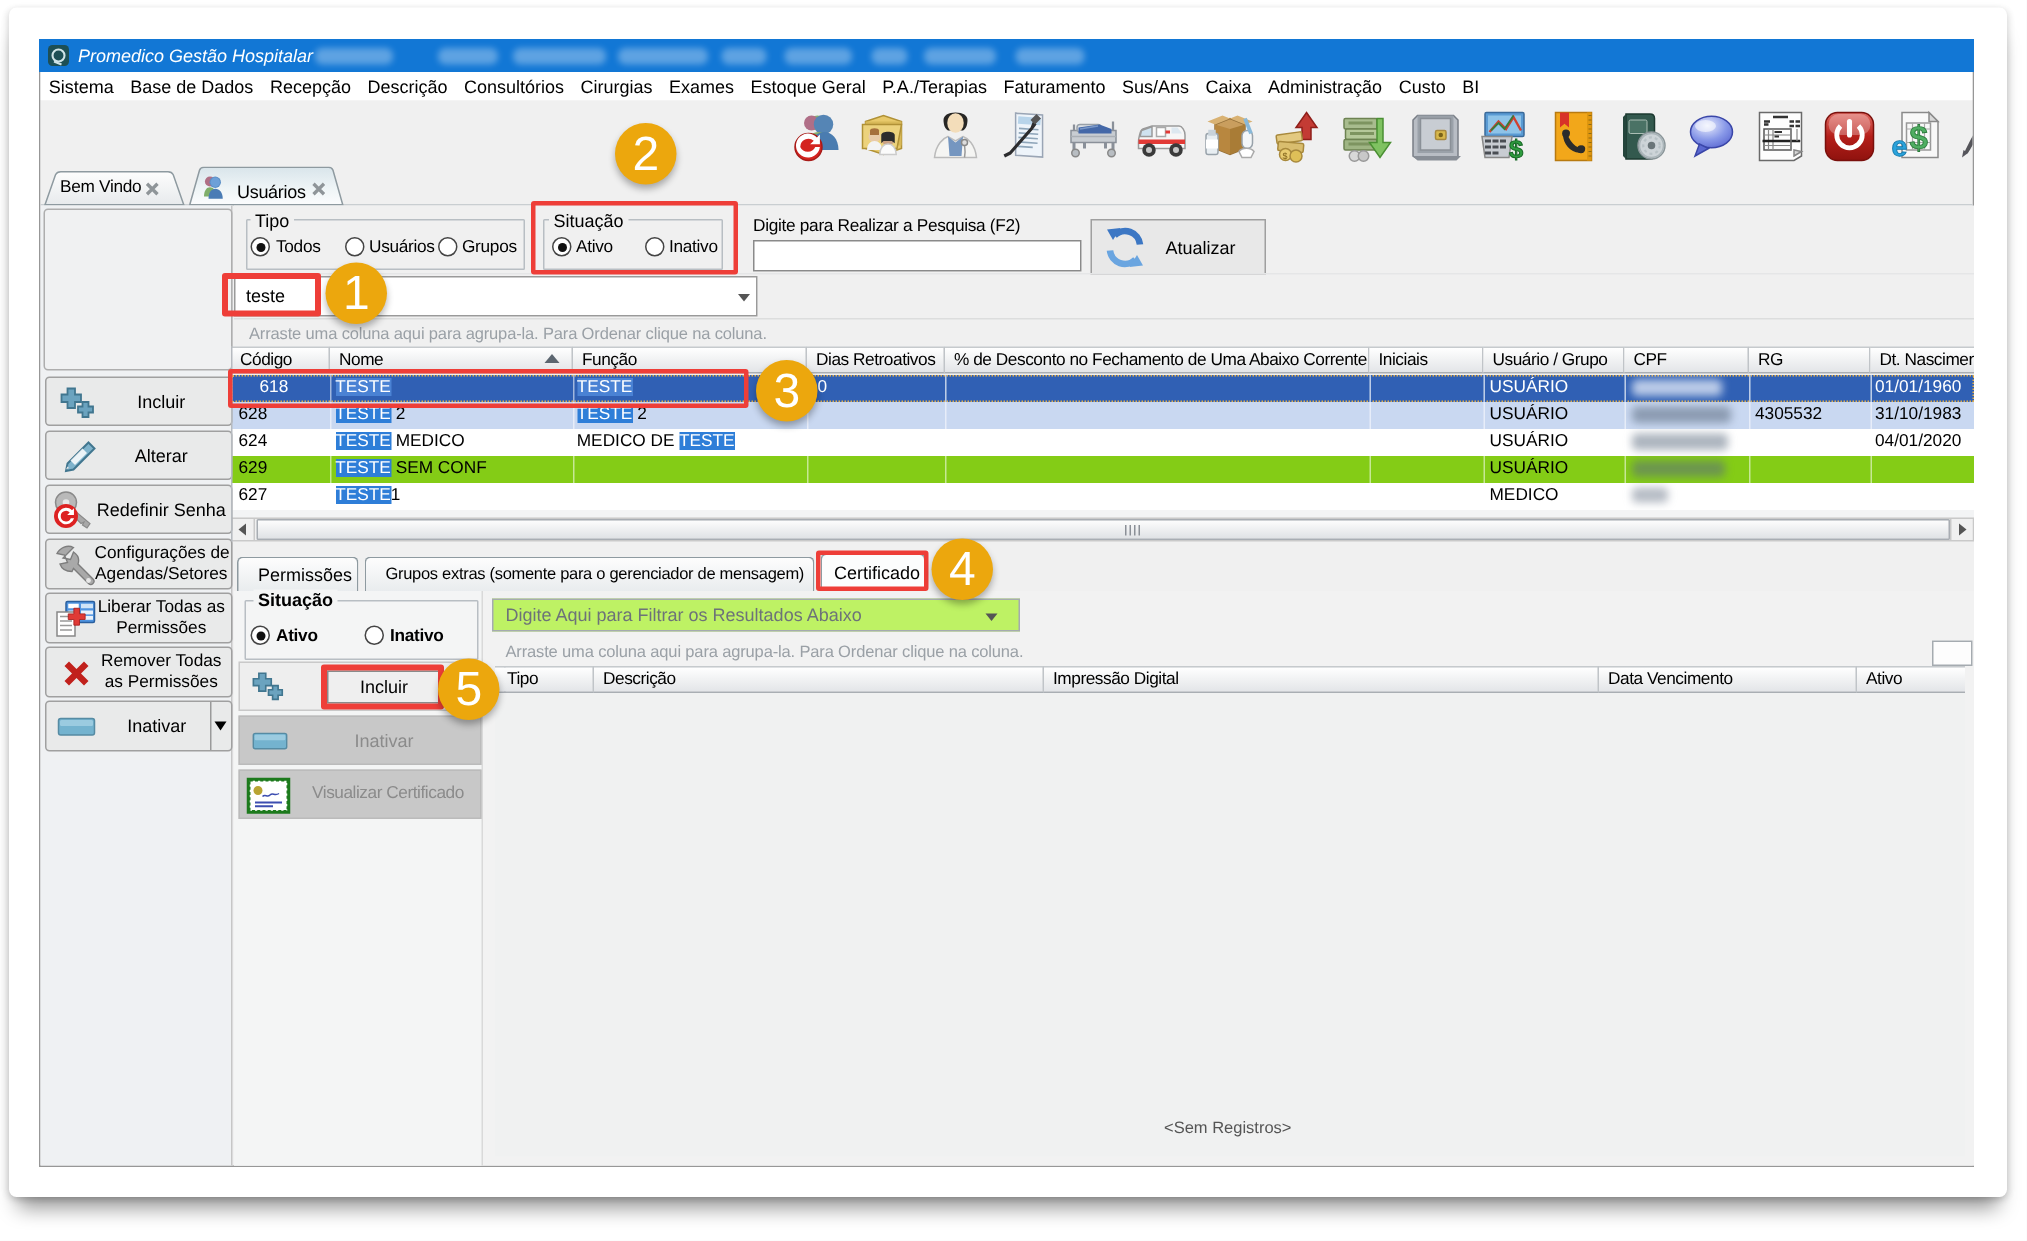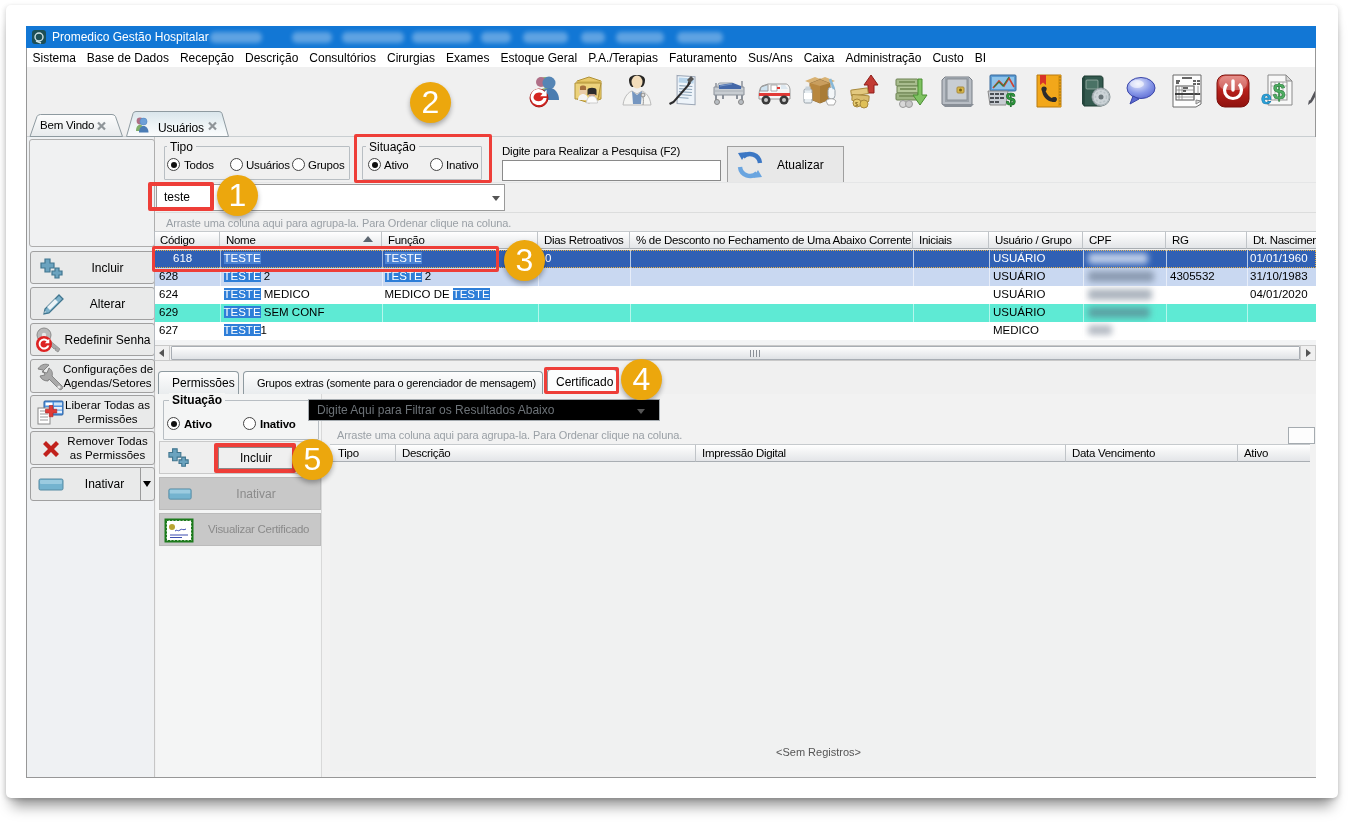--- a/index.html
+++ b/index.html
@@ -37,21 +37,21 @@
 </head>
 <body>
 <div id="card"></div>
 <div id="win"></div>
 <div id="titlebar">
   <svg class="abs" style="left:6px;top:3px" width="16" height="16" viewBox="0 0 16 16">
       <rect x="0" y="1" width="14" height="14" rx="3" fill="#1d4f55"></rect>
       <circle cx="7" cy="8" r="4" fill="none" stroke="#cfe3e6" stroke-width="1.4"></circle>
       <path d="M4 12 l5 2" stroke="#cfe3e6" stroke-width="1.4" fill="none"></path>
     </svg>
-  <div class="abs" style="left:26px;top:4px;color:#fff;font-size:12px;">Promedico Gestão Hospitalar</div>
+  <div class="abs" style="left:26px;top:4px;color:#fff;font-size:12px;font-style:italic;">Promedico Gestão Hospitalar</div>
   <div class="blob" style="top:6px;left:184px;width:52px"></div>
   <div class="blob" style="top:6px;left:266px;width:40px"></div>
   <div class="blob" style="top:6px;left:316px;width:62px"></div>
   <div class="blob" style="top:6px;left:386px;width:60px"></div>
   <div class="blob" style="top:6px;left:455px;width:30px"></div>
   <div class="blob" style="top:6px;left:497px;width:45px"></div>
   <div class="blob" style="top:6px;left:555px;width:24px"></div>
   <div class="blob" style="top:6px;left:590px;width:48px"></div>
   <div class="blob" style="top:6px;left:651px;width:46px"></div>
 </div>
@@ -398,21 +398,21 @@
   <div class="cell" style="left:1096px">31/10/1983</div>
 </div>
 <div class="row" style="top:286px;background:#fff">
   <div class="cell" style="left:5px">624</div>
   <div class="cell" style="left:69.5px"><span class="hl">TESTE</span> MEDICO</div>
   <div class="cell" style="left:230.5px">MEDICO DE <span class="hl">TESTE</span></div>
   <div class="cell" style="left:839px">USUÁRIO</div>
   <div class="blur" style="left:934px;top:3px;width:64px;height:11px;background:rgba(90,105,125,0.50)"></div>
   <div class="cell" style="left:1096px">04/01/2020</div>
 </div>
-<div class="row" style="top:304px;background:#5eead4">
+<div class="row" style="top:304px;background:#84cc16">
   <div class="cell" style="left:5px">629</div>
   <div class="cell" style="left:69.5px"><span class="hl">TESTE</span> SEM CONF</div>
   <div class="cell" style="left:839px">USUÁRIO</div>
   <div class="blur" style="left:934px;top:3px;width:62px;height:11px;background:rgba(90,105,125,0.55)"></div>
 </div>
 <div class="row" style="top:322px;background:#fff">
   <div class="cell" style="left:5px">627</div>
   <div class="cell" style="left:69.5px"><span class="hl">TESTE</span>1</div>
   <div class="cell" style="left:839px">MEDICO</div>
   <div class="blur" style="left:934px;top:3px;width:24px;height:10px;background:rgba(90,105,125,0.45)"></div>
@@ -482,21 +482,21 @@
   <svg class="abs" style="left:4px;top:4px" width="30" height="25" viewBox="0 0 30 25">
       <rect x="0.5" y="0.5" width="29" height="24" fill="#1c7a1c"></rect>
       <rect x="2.5" y="2.5" width="25" height="20" fill="#fff" stroke="#1c7a1c" stroke-dasharray="2 1.5"></rect>
       <circle cx="8" cy="9" r="3" fill="#b8a433"></circle>
       <path d="M11 13c2-2 3 1 5-1s3 1 6-1" stroke="#3c4db0" stroke-width="1" fill="none"></path>
       <path d="M6 17h18M6 19.5h12" stroke="#3c4db0" stroke-width="1.2"></path>
     </svg>
   <div class="abs" style="left:48px;top:9px;font-size:11.5px;letter-spacing:-0.3px;color:#8b8b8b">Visualizar Certificado</div>
 </div>
 
-<div class="abs" style="left:308px;top:399px;width:352px;height:22px;background:#000000;border:1px solid #a5abb0">
+<div class="abs" style="left:328px;top:399px;width:352px;height:22px;background:#bef264;border:1px solid #a5abb0">
   <div class="abs" style="left:8px;top:3px;font-size:12px;color:#6d7378">Digite Aqui para Filtrar os Resultados Abaixo</div>
   <div class="abs" style="left:328px;top:9px;width:0;height:0;border-left:4px solid transparent;border-right:4px solid transparent;border-top:5px solid #555"></div>
 </div>
 <div class="abs" style="left:1288px;top:427px;width:27px;height:17px;background:#fdfdfd;border:1px solid #a5abb0"></div>
 <div class="abs gtxt" style="left:337px;top:429px;font-size:11px;letter-spacing:-0.1px">Arraste uma coluna aqui para agrupa-la. Para Ordenar clique na coluna.</div>
 <div class="abs" style="left:330px;top:444px;width:980px;height:327px;background:#f0f1f1"></div>
 <div class="hcell" style="left:330px;top:444px;width:6px"></div>
 <div class="hcell" style="left:336px;top:444px;width:60px;padding-left:2px">Tipo</div>
 <div class="hcell" style="left:396px;top:444px;width:300px">Descrição</div>
 <div class="hcell" style="left:696px;top:444px;width:370px">Impressão Digital</div>

